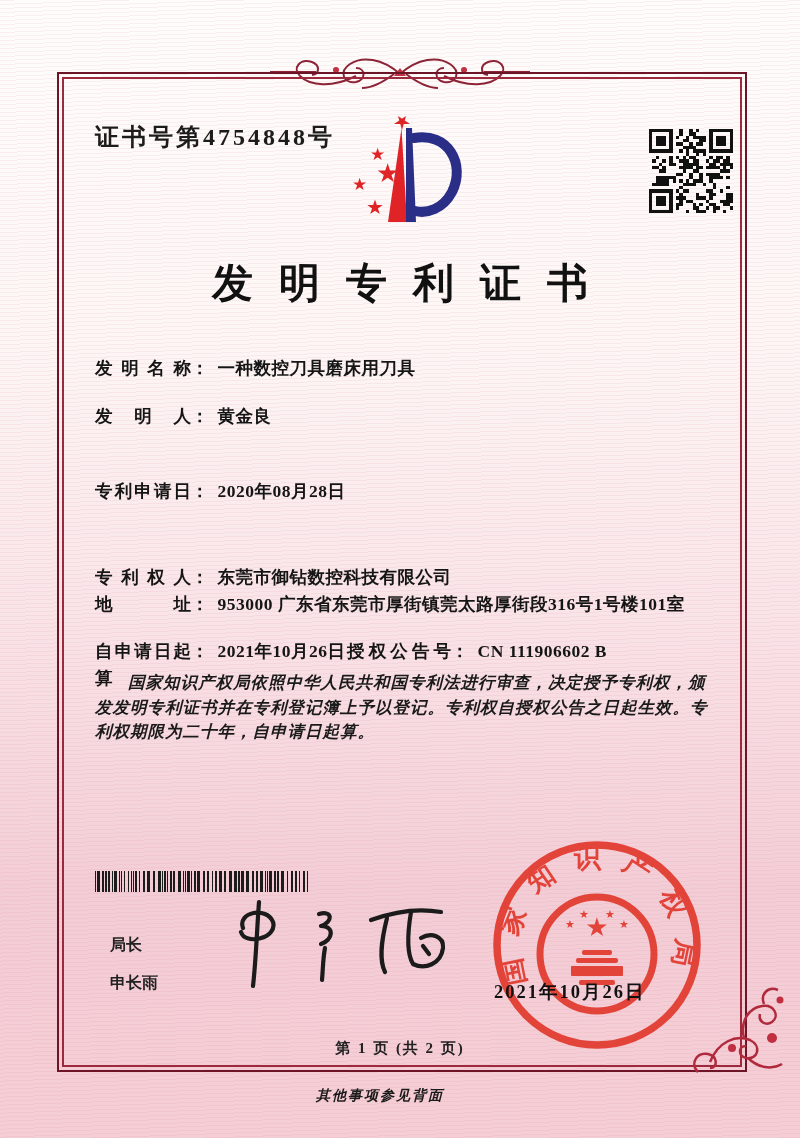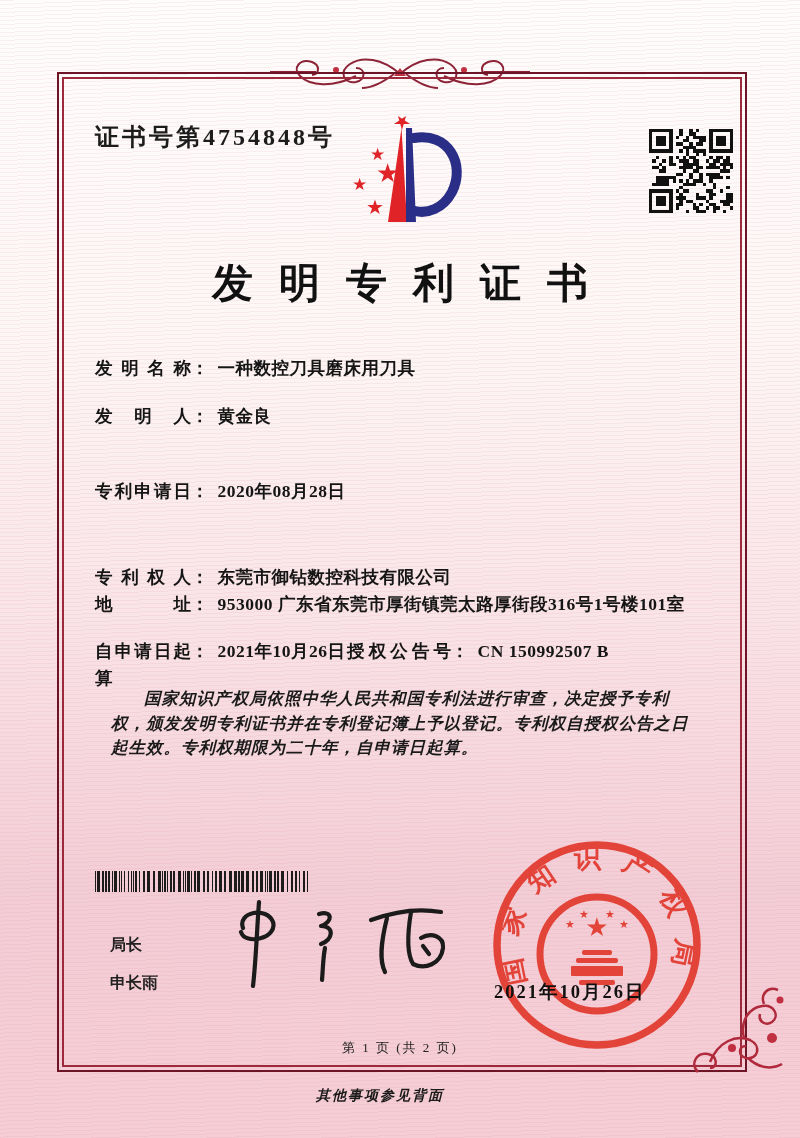--- a/index.html
+++ b/index.html
@@ -21,29 +21,29 @@
   .frow{position:absolute;left:95px;font-size:17.5px;font-weight:700;color:#151515;line-height:27px;}
   .flabel{display:inline-block;width:96px;text-align:justify;text-align-last:justify;vertical-align:top;}
   .fcolon{vertical-align:top;}
   .fvalue{display:inline-block;margin-left:9px;vertical-align:top;letter-spacing:0.5px;}
   .fvalue.wrap{width:505px;}
   .grant-group2{position:absolute;left:252px;top:0;white-space:nowrap;}
   .grant-group2 .flabel{width:104px;}
   
   .legal{position:absolute;left:95px;top:671px;width:618px;font-size:16.5px;line-height:24.5px;
          font-style:italic;font-weight:600;color:#1a1a1a;letter-spacing:1px;}
-  .legal p{margin:16px;text-indent:2em;}
+  .legal p{margin:0;text-indent:2em;}
   
   .director{position:absolute;left:110px;top:926px;font-size:16px;font-weight:700;color:#222;line-height:38px;}
   .signature{position:absolute;left:215px;top:888px;}
   .seal{position:absolute;left:482px;top:832px;}
   .seal-date{position:absolute;left:494px;top:979px;font-size:18.5px;font-weight:700;color:#111;
              letter-spacing:2px;z-index:3;}
-  .page-num{position:absolute;left:0;top:1039px;width:800px;text-align:center;font-size:13px;
-            font-weight:400;color:#222;letter-spacing:2px;}
+  .page-num{position:absolute;left:0;top:1039px;width:800px;text-align:center;font-size:15px;
+            font-weight:700;color:#222;letter-spacing:2px;}
   .back-note{position:absolute;left:0;top:1087px;width:760px;text-align:center;font-size:14px;
              font-style:italic;font-weight:600;color:#1a1a1a;letter-spacing:2px;}
   
   .logo{position:absolute;left:330px;top:98px;}
   .qr{position:absolute;left:645px;top:129px;}
   .barcode{position:absolute;left:95px;top:871px;}
   .ornament-top{position:absolute;left:270px;top:48px;}
   .ornament-corner{position:absolute;left:688px;top:986px;}
 </style>
 </head>
@@ -328,21 +328,21 @@
   </div>
   <div class="frow" style="top:564px">
     <span class="flabel">专利权人</span><span class="fcolon">：</span><span class="fvalue">东莞市御钻数控科技有限公司</span>
   </div>
   <div class="frow" style="top:591px">
     <span class="flabel">地址</span><span class="fcolon">：</span><span class="fvalue wrap">953000 广东省东莞市厚街镇莞太路厚街段316号1号楼101室</span>
   </div>
   <div class="frow" style="top:638px;width:618px">
     <span class="flabel">自申请日起算</span><span class="fcolon">：</span><span class="fvalue">2021年10月26日</span>
     <span class="grant-group2">
-      <span class="flabel">授权公告号</span><span class="fcolon">：</span><span class="fvalue">CN 150992507 B</span>
+      <span class="flabel">授权公告号</span><span class="fcolon">：</span><span class="fvalue">CN 111906602 B</span>
     </span>
   </div>
 
   <div class="legal">
     <p>国家知识产权局依照中华人民共和国专利法进行审查，决定授予专利权，颁发发明专利证书并在专利登记簿上予以登记。专利权自授权公告之日起生效。专利权期限为二十年，自申请日起算。</p>
   </div>
 
   <svg class="barcode" id="barcode-svg" width="216" height="21" viewBox="0 0 216 21" shape-rendering="crispEdges">
       <rect x="0" y="0" width="1" height="21" fill="#1c1c1c"></rect>
       <rect x="2" y="0" width="3" height="21" fill="#1c1c1c"></rect>

